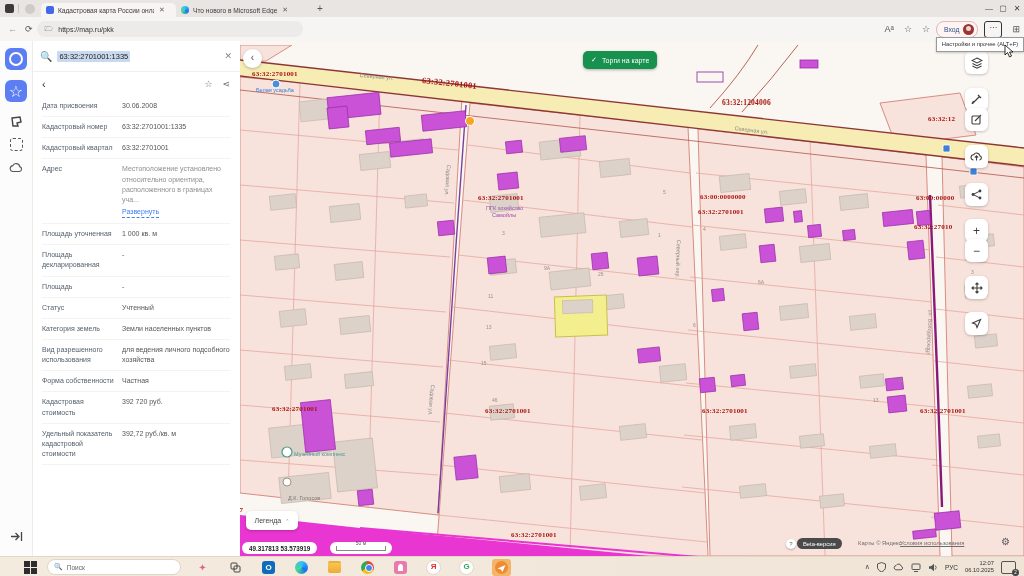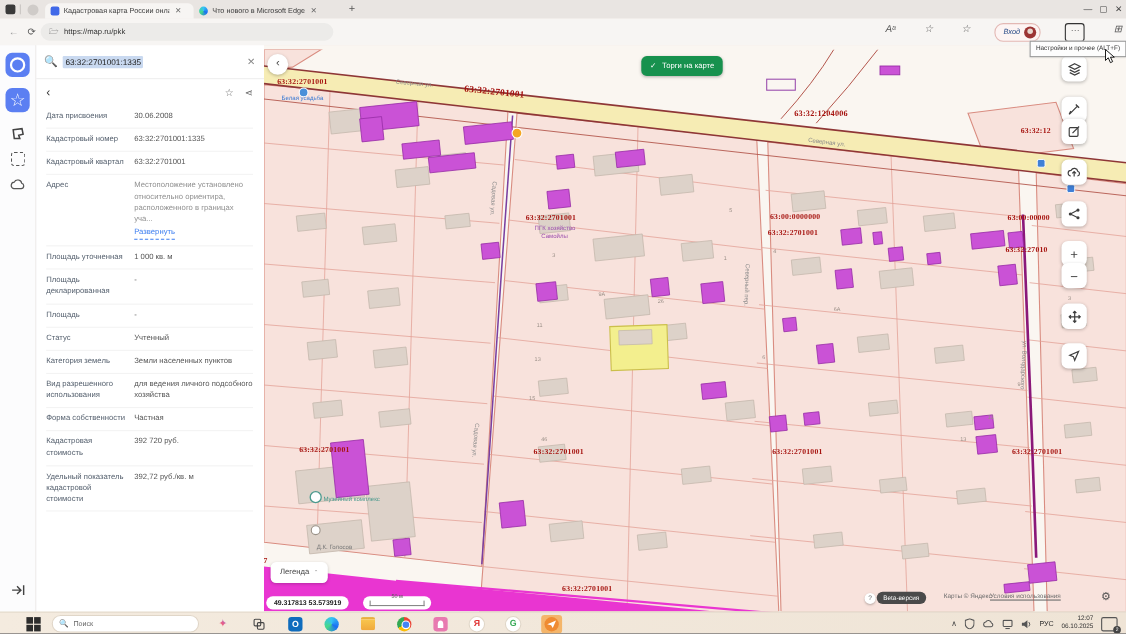--- a/index.html
+++ b/index.html
@@ -106,21 +106,21 @@
     </div>
   </div>
 
   <div class="abs" id="toolbar">
     <span class="tbicon" style="margin-left:8px;color:#9a9a9a;">←</span>
     <span class="tbicon">⟳</span>
     <div class="urlpill">
       <span style="font-size:7px;margin-right:5px;color:#555;">🗁</span>
       <span>https://map.ru/pkk</span>
     </div>
-    <div style="margin-left:auto;display:flex;gap:18px;font-style:italic;">
+    <div style="margin-left:auto;display:flex;align-items:center;gap:2px;">
       <span class="tbicon">Aᵃ</span>
       <span class="tbicon">☆</span>
       <span class="tbicon">☆</span>
       <div id="signin">
         <span>Вход</span>
         <span class="av"></span>
       </div>
       <div id="menubtn" style="margin:0 4px;">···</div>
       <span class="tbicon">⊞</span>
     </div>

